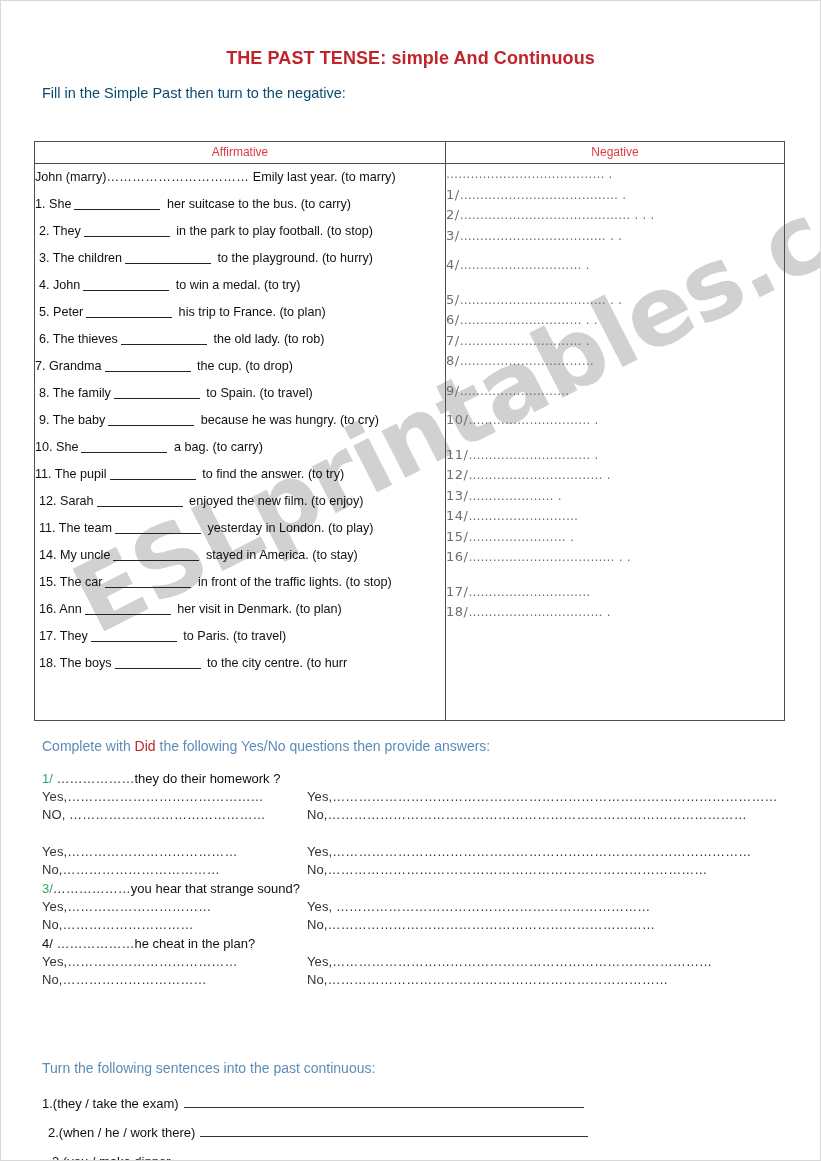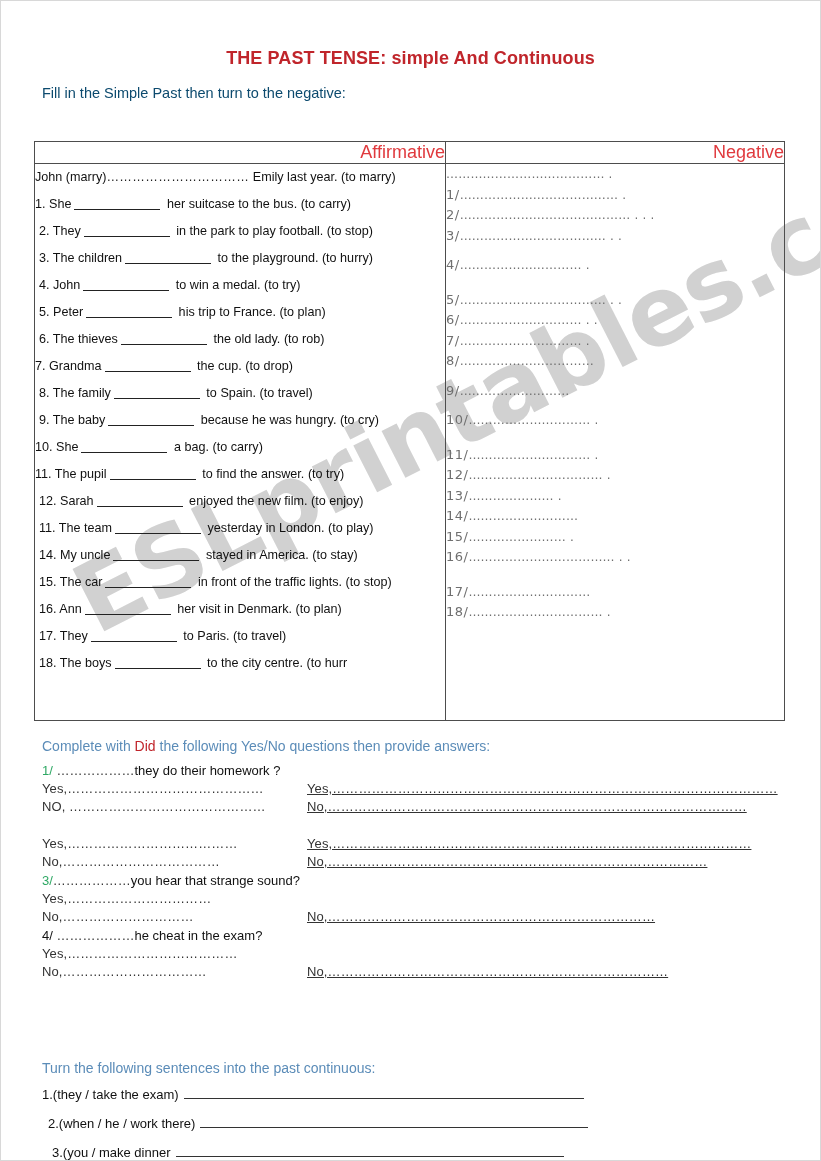--- a/index.html
+++ b/index.html
@@ -68,23 +68,23 @@
     width: 748px;
     border-collapse: collapse;
     table-layout: fixed;
   }
   .tbl td, .tbl th {
     border: 1px solid #4d4d4d;
     padding: 0;
     vertical-align: top;
   }
   .hdr {
-    text-align: right;
+    text-align: center;
     color: #E03A3E;
-    font-size: 18px;
+    font-size: 12px;
     font-weight: normal;
     height: 21px;
     line-height: 21px;
   }
   .col-left { width: 410px; }
   .col-right { width: 338px; }
   .cellpad-left { padding: 6px 8px 8px 10px; height: 556px; }
   .cellpad-right { padding: 6px 8px 8px 10px; height: 556px; }
 
   .aff-line {
@@ -119,56 +119,56 @@
   
   .sec2 {
     position: absolute;
     left: 41px;
     top: 690px;
     width: 740px;
   }
   .sec2 .head {
     color: #5B8CB8;
     font-size: 14px;
-    margin-bottom: 9px;
+    margin-bottom: 17px;
   }
   .sec2 .head .red { color: #C0252B; }
   .q {
     font-size: 13px;
     color: #111;
     margin-bottom: 3px;
     white-space: nowrap;
   }
   .q .qn { color: #2EA864; }
   .q .qn.black { color: #111; }
   .q .qdots { color: #333; }
   .ansrow {
     display: flex;
     font-size: 13px;
     color: #111;
     margin-bottom: 3px;
     white-space: nowrap;
   }
   .ans-left { width: 265px; overflow: hidden; }
-  .ans-right { flex: 1; overflow: hidden; text-decoration: underline; }
+  .ans-right { flex: 1; overflow: hidden; }
   .dots { color: #333; letter-spacing: .1px; }
   .qblock { margin-bottom: 4px; }
   .spacer { height: 18px; }
 
   
   .sec3 {
     position: absolute;
     left: 41px;
     top: 1012px;
     width: 745px;
   }
   .sec3 .head {
     color: #5B8CB8;
     font-size: 14px;
-    margin-bottom: 11px;
+    margin-bottom: 20px;
   }
   .pc-item {
     font-size: 13px;
     color: #111;
     margin-bottom: 14px;
     display: flex;
     align-items: baseline;
     white-space: nowrap;
   }
   .pc-rule {
@@ -279,30 +279,32 @@
             </div>
             <div class="ansrow">
               <div class="ans-left dots">No,………………………………</div>
               <div class="ans-right dots">No,……………………………………………………………………………</div>
             </div>
           </div>
           <div class="qblock">
             <div class="q"><span class="qn">3/</span><span class="qdots">………………</span><span>you hear that strange sound?</span></div>
             <div class="ansrow">
               <div class="ans-left dots">Yes,……………………………</div>
+              <div class="ans-right dots">Yes, ………………………………………………………………</div>
             </div>
             <div class="ansrow">
               <div class="ans-left dots">No,…………………………</div>
               <div class="ans-right dots">No,…………………………………………………………………</div>
             </div>
           </div>
           <div class="qblock">
-            <div class="q"><span class="qn black">4/</span><span class="qdots"> ………………</span><span>he cheat in the exam?</span></div>
+            <div class="q"><span class="qn black">4/</span><span class="qdots"> ………………</span><span>he cheat in the plan?</span></div>
             <div class="ansrow">
               <div class="ans-left dots">Yes,…………………………………</div>
+              <div class="ans-right dots">Yes,……………………………………………………………………………</div>
             </div>
             <div class="ansrow">
               <div class="ans-left dots">No,……………………………</div>
               <div class="ans-right dots">No,……………………………………………………………………</div>
             </div>
           </div>
         </div>
     </div>
 
     <div class="sec3">

